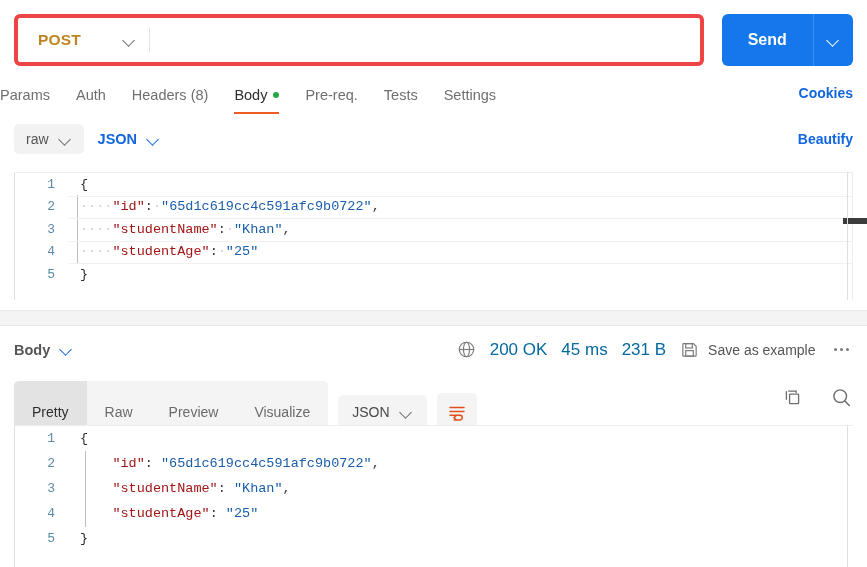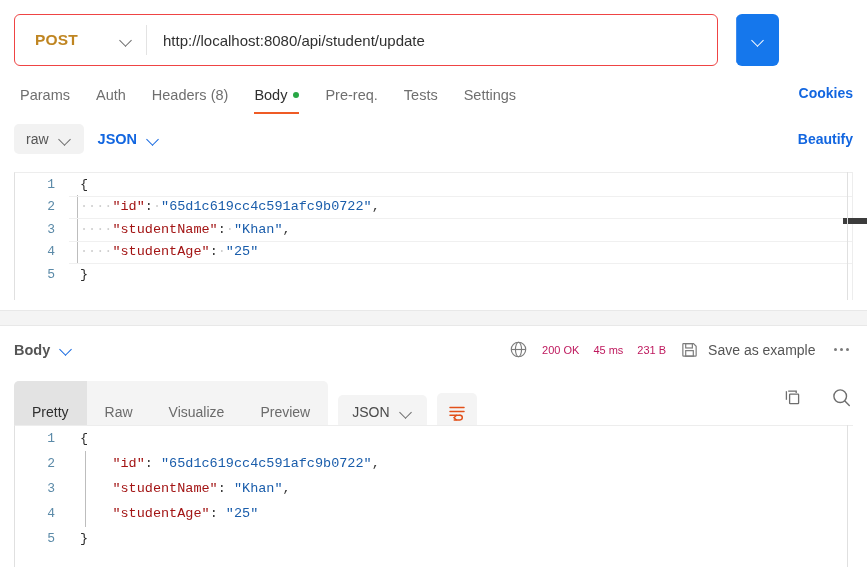--- a/index.html
+++ b/index.html
@@ -10,21 +10,21 @@
     overflow: hidden;
     color: #2c2c2c;
   }
   .app { position: relative; width: 867px; height: 567px; background:#fff; }
 
   
   .urlbar { position:absolute; left:14px; top:14px; width:839px; height:52px; display:flex; align-items:center; }
   .method-url {
     display:flex; align-items:center;
     width:704px; height:52px;
-    border:1px solid #ef4444; border-radius:6px;
+    border:4px solid #ef4444; border-radius:6px;
     background:#fff;
   }
   .method {
     display:flex; align-items:center; gap:0;
     height:100%; padding-left:20px; padding-right:14px;
     min-width:132px; cursor:pointer; position:relative;
   }
   .method-label { font-size:15.5px; font-weight:bold; color:#bf8521; letter-spacing:.2px; }
   .method .chev { margin-left:auto; }
   .method::after{ content:""; position:absolute; right:0; top:10px; bottom:10px; width:1px; background:#e3e3e3; }
@@ -46,21 +46,21 @@
     height:52px; background:#1577ec; border-radius:6px; overflow:hidden; cursor:pointer;
   }
   .send-btn {
     display:flex; align-items:center; justify-content:center;
     padding:0 26px; height:100%; color:#fff; font-size:16px; font-weight:bold;
   }
   .send-div { width:1px; height:100%; background:#3d8cf0; }
   .send-caret { display:flex; align-items:center; justify-content:center; width:42px; height:100%; }
 
   
-  .req-tabs { position:absolute; left:20px; top:80px; height:32px; display:flex; align-items:flex-start; gap:0; }
+  .req-tabs { position:absolute; left:0; top:80px; height:32px; display:flex; align-items:flex-start; gap:0; }
   .rtab {
     position:relative; font-size:14.5px; color:#6f6f6f; padding:0 13px; height:30px;
     display:flex; align-items:center; cursor:pointer; white-space:nowrap;
   }
   .rtab:first-child{ padding-left:0; }
   .rtab.active { color:#2f2f2f; }
   .rtab.active::after{
     content:""; position:absolute; left:13px; right:13px; bottom:-4px; height:2px; background:#ef5b25;
   }
   .rtab:first-child.active::after{ left:0; }
@@ -108,21 +108,21 @@
 
   
   .hdiv { position:absolute; left:0; right:0; height:1px; background:#e8e8e8; }
   .hband { position:absolute; left:0; right:0; background:#f7f7f7; }
 
   
   .resp-meta { position:absolute; left:0; top:326px; width:867px; height:47px; display:flex; align-items:center; }
   .resp-body-sel { display:flex; align-items:center; gap:10px; margin-left:14px; cursor:pointer; }
   .resp-body-sel .lbl { font-size:14.5px; color:#555; font-weight:bold; }
   .meta-right { margin-left:auto; display:flex; align-items:center; gap:14px; margin-right:14px; }
-  .m-txt { font-size:11px; color:#be185d; }
+  .m-txt { font-size:17px; color:#0369a1; }
   .m-txt.ok { font-weight:normal; }
   .save-ex { display:flex; align-items:center; gap:9px; cursor:pointer; }
   .save-ex .lbl{ font-size:14px; color:#555; }
   .dots { display:flex; gap:2.5px; align-items:center; cursor:pointer; padding:4px; }
   .dots i { width:3.5px; height:3.5px; border-radius:50%; background:#7a7a7a; display:block; }
 
   
   .resp-tabs { position:absolute; left:14px; top:381px; display:flex; align-items:center; gap:10px; }
   .seg { display:flex; align-items:center; background:#f4f4f4; border-radius:5px; overflow:hidden; }
   .seg-item {
@@ -139,23 +139,23 @@
 <body>
 
 <div class="app">
 
   <div class="urlbar">
     <div class="method-url">
       <div class="method">
         <span class="method-label">POST</span>
         <span class="chev"></span>
       </div>
-      <input class="url-input" type="text" value="http://localhost:8080/api/student/update" placeholder="Enter URL or paste text" style="">
     </div>
     <div class="send-group">
+      <div class="send-btn">Send</div>
       <div class="send-div"></div>
       <div class="send-caret">
         <span class="chev white"></span>
       </div>
     </div>
   </div>
 
   <div class="req-tabs" id="req-tabs">
       <div class="rtab">
         <span>Params</span>
@@ -242,22 +242,22 @@
           <i></i>
           <i></i>
         </span>
     </div>
   </div>
 
   <div class="resp-tabs">
     <div class="seg" id="res-tabs">
         <div class="seg-item active">Pretty</div>
         <div class="seg-item">Raw</div>
+        <div class="seg-item">Preview</div>
         <div class="seg-item">Visualize</div>
-        <div class="seg-item">Preview</div>
       </div>
     <div class="seg2">
       <span class="lbl">JSON</span>
       <span class="chev"></span>
     </div>
     <div class="wrap-btn">
       <span class="icn">
         <svg width="20" height="20" viewBox="0 0 20 20" fill="none" stroke="#e2501a" stroke-width="1.5" stroke-linecap="round">
           <line x1="3" y1="5.5" x2="17" y2="5.5"></line>
           <line x1="3" y1="9.5" x2="17" y2="9.5"></line>

